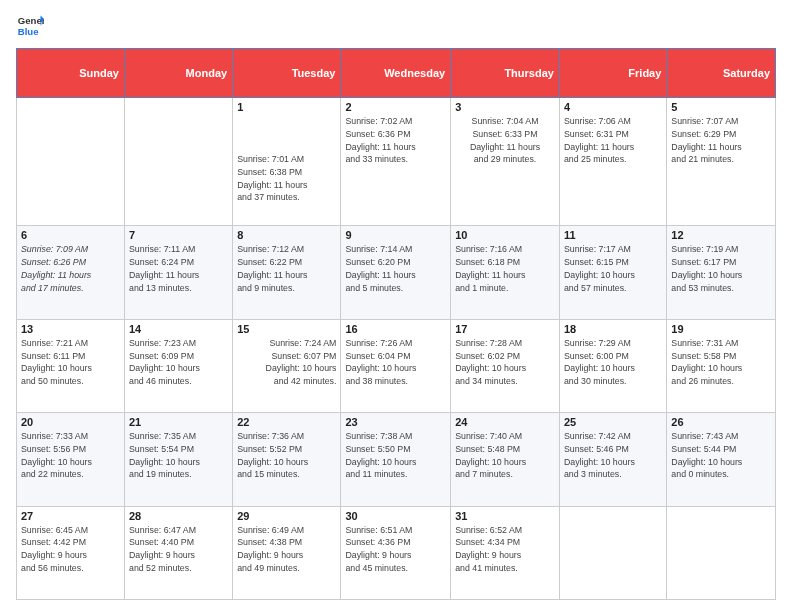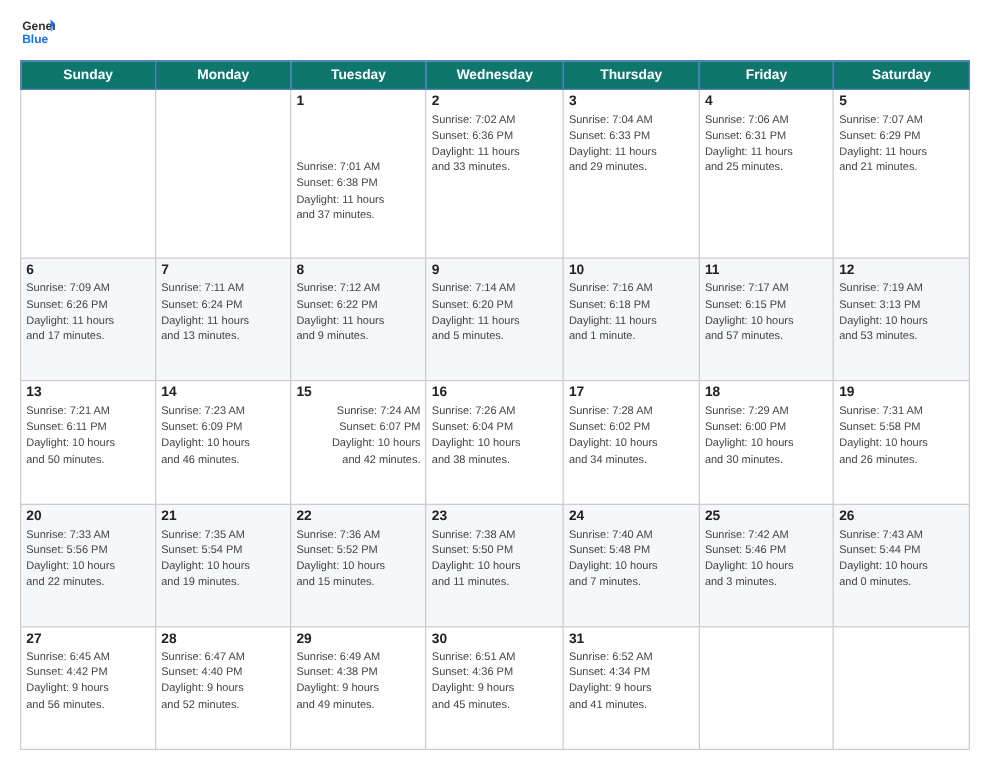--- a/index.html
+++ b/index.html
@@ -46,24 +46,24 @@
       font-weight: normal;
       color: #555;
     }
     .calendar {
       width: 100%;
       border-collapse: collapse;
       flex: 1;
       font-size: 9.5px;
     }
     .calendar thead tr th {
-      background-color: #0f766e;
+      background-color: #ef4444;
       color: #fff;
-      text-align: center;
-      padding: 5px 5px;
+      text-align: right;
+      padding: 18px 5px;
       font-size: 11px;
       font-weight: bold;
       border: 1px solid #5580c0;
     }
     .calendar tbody tr td {
       border: 1px solid #ccc;
       vertical-align: top;
       padding: 3px 4px;
       width: 113px;
       height: 80px;
@@ -127,21 +127,21 @@
           </td>
           <td>
             <div class="day-num">2</div>
             <div class="day-detail" style="white-space: pre-line;">Sunrise: 7:02 AM
 Sunset: 6:36 PM
 Daylight: 11 hours
 and 33 minutes.</div>
           </td>
           <td>
             <div class="day-num">3</div>
-            <div class="day-detail" style="white-space: pre-line;">Sunrise: 7:04 AM
+            <div class="day-detail" style="white-space: pre-line; text-align: center;">Sunrise: 7:04 AM
 Sunset: 6:33 PM
 Daylight: 11 hours
 and 29 minutes.</div>
           </td>
           <td>
             <div class="day-num">4</div>
             <div class="day-detail" style="white-space: pre-line;">Sunrise: 7:06 AM
 Sunset: 6:31 PM
 Daylight: 11 hours
 and 25 minutes.</div>
@@ -150,21 +150,21 @@
             <div class="day-num">5</div>
             <div class="day-detail" style="white-space: pre-line;">Sunrise: 7:07 AM
 Sunset: 6:29 PM
 Daylight: 11 hours
 and 21 minutes.</div>
           </td>
         </tr>
         <tr>
           <td>
             <div class="day-num">6</div>
-            <div class="day-detail" style="white-space: pre-line;">Sunrise: 7:09 AM
+            <div class="day-detail" style="white-space: pre-line; font-style: italic;">Sunrise: 7:09 AM
 Sunset: 6:26 PM
 Daylight: 11 hours
 and 17 minutes.</div>
           </td>
           <td>
             <div class="day-num">7</div>
             <div class="day-detail" style="white-space: pre-line;">Sunrise: 7:11 AM
 Sunset: 6:24 PM
 Daylight: 11 hours
 and 13 minutes.</div>
@@ -193,21 +193,21 @@
           <td>
             <div class="day-num">11</div>
             <div class="day-detail" style="white-space: pre-line;">Sunrise: 7:17 AM
 Sunset: 6:15 PM
 Daylight: 10 hours
 and 57 minutes.</div>
           </td>
           <td>
             <div class="day-num">12</div>
             <div class="day-detail" style="white-space: pre-line;">Sunrise: 7:19 AM
-Sunset: 3:13 PM
+Sunset: 6:17 PM
 Daylight: 10 hours
 and 53 minutes.</div>
           </td>
         </tr>
         <tr>
           <td>
             <div class="day-num">13</div>
             <div class="day-detail" style="white-space: pre-line;">Sunrise: 7:21 AM
 Sunset: 6:11 PM
 Daylight: 10 hours

